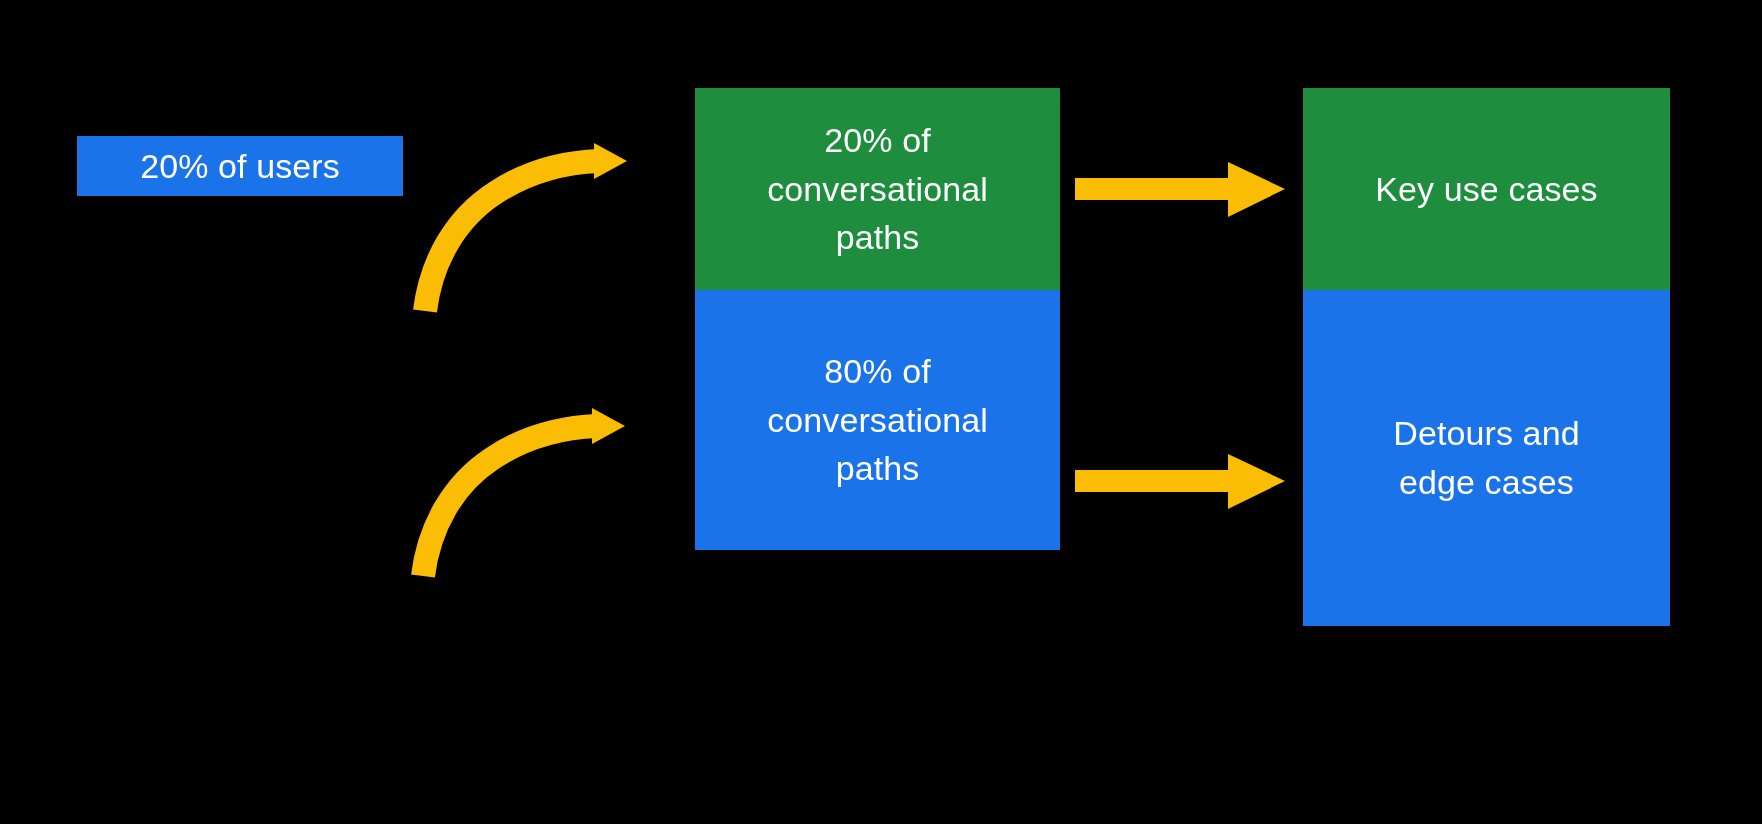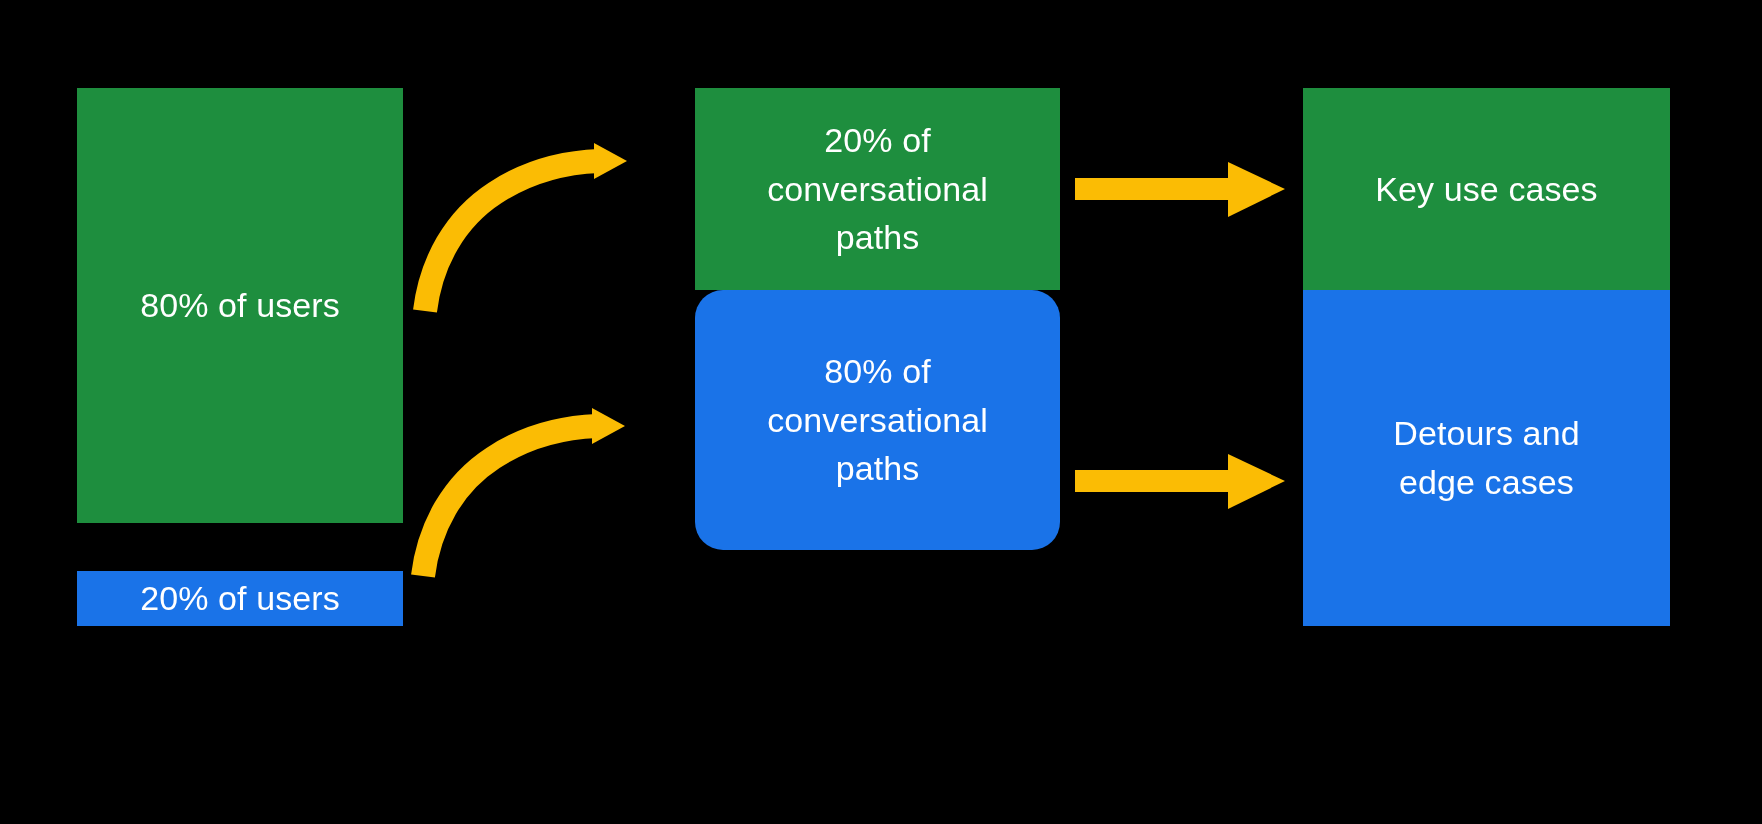--- a/index.html
+++ b/index.html
@@ -46,21 +46,21 @@
   }
 
   
   #column-users { left: 77px; top: 88px; width: 326px; height: 538px; }
   #column-users .seg-green { height: 478px; }
   #column-users .seg-blue  { height: 60px; margin-top: 48px; }
 
   
   #column-paths { left: 695px; top: 88px; width: 365px; height: 538px; }
   #column-paths .seg-green { height: 202px; }
-  #column-paths .seg-blue  { height: 260px; border-radius: 28px; }
+  #column-paths .seg-blue  { height: 260px; }
 
   
   #column-outcomes { left: 1303px; top: 88px; width: 367px; height: 698px; }
   #column-outcomes .seg-green { height: 202px; }
   #column-outcomes .seg-blue  { height: 336px; }
 
   
   .arrow-layer {
     position: absolute;
     left: 0;
@@ -70,23 +70,20 @@
     pointer-events: none;
   }
   .arrow-svg { display: block; }
 </style>
 </head>
 <body>
 
 <div id="stage">
 
   <div class="column" id="column-users">
-    <div class="segment seg-green">
-      <span class="seg-label">80% of users</span>
-    </div>
     <div class="segment seg-blue">
       <span class="seg-label">20% of users</span>
     </div>
   </div>
 
   <div class="column" id="column-paths">
     <div class="segment seg-green">
       <span class="seg-label">20% of
 conversational
 paths</span>

